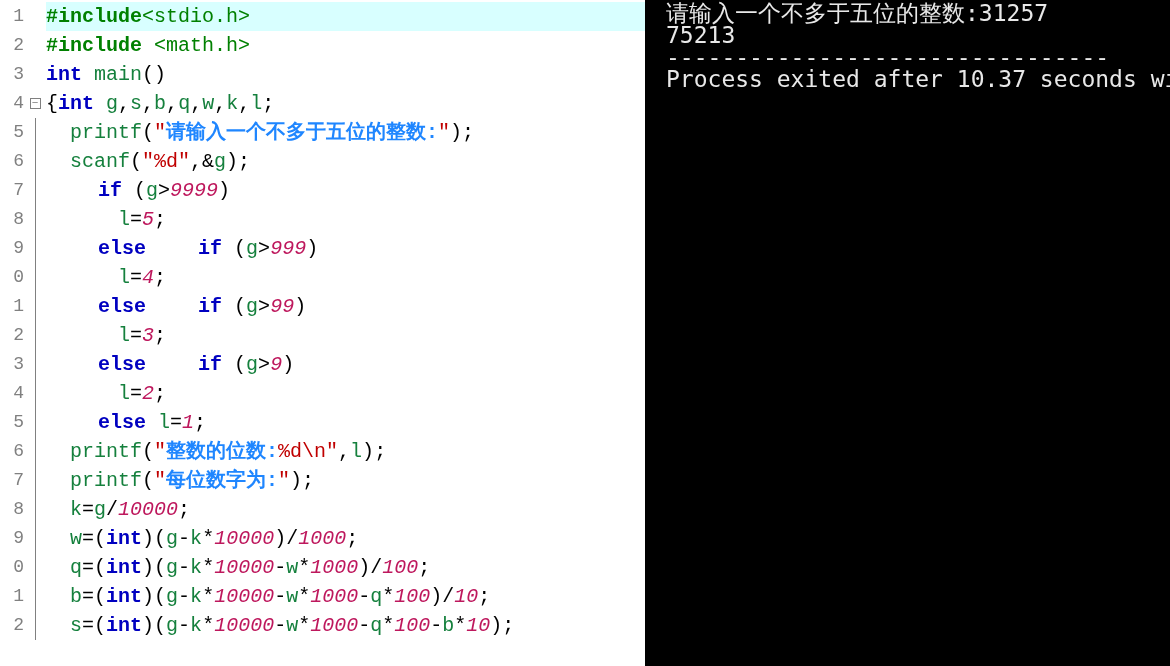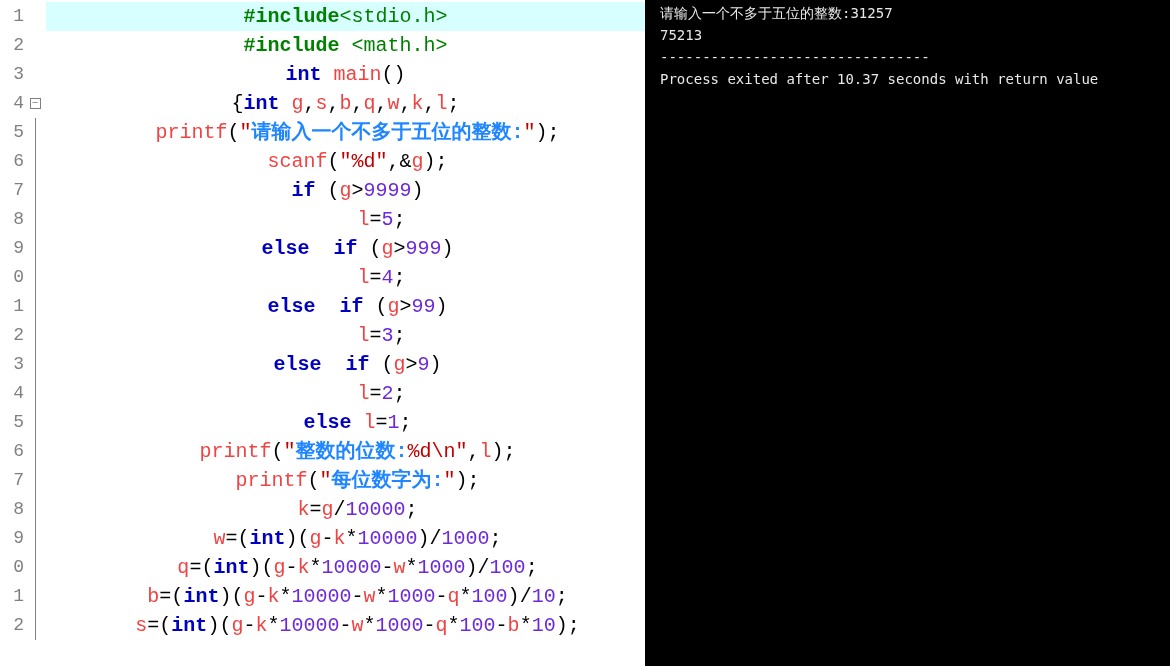--- a/index.html
+++ b/index.html
@@ -67,44 +67,43 @@
   }
   .code {
     flex: 1;
     padding-top: 2px;
     padding-left: 4px;
     white-space: pre;
   }
   .code-line {
     height: 29px;
     line-height: 29px;
-    text-align: center;
   }
   .code-line.highlight {
     background: #d8ffff;
   }
   .c-pre   { color: #008000; font-weight: bold; }
   .c-pre2  { color: #008000; }
-  .c-kw    { color: #0000c0; font-weight: bold; }
+  .c-kw    { color: #0000c0; font-weight: bold; margin-left: 28px; }
   .c-type  { color: #0000c0; font-weight: bold; font-family: Liberation Mono, monospace; }
-  .c-id    { color: #ef4444; }
+  .c-id    { color: #15803d; }
   .c-punc  { color: #000000; }
   .c-paren { color: #000000; }
-  .c-num   { color: #6d28d9; }
+  .c-num   { color: #be185d; font-style: italic; }
   .c-str   { color: #c00000; }
   .c-op    { color: #000000; }
   .c-strcn { color: #1f86ff; font-weight: bold; }
 
   .console {
     flex: 1;
     background: #000;
     color: #e8e8e8;
     font-family: "NSimSun", SimSun, Consolas, monospace;
-    font-size: 14px;
-    padding: 2px 15px;
+    font-size: 23px;
+    padding: 2px 21px;
     line-height: 22px;
     white-space: pre;
     overflow: hidden;
   }
 </style>
 </head>
 <body>
 
 <div class="editor">
   <div class="gutter" id="gutter">

